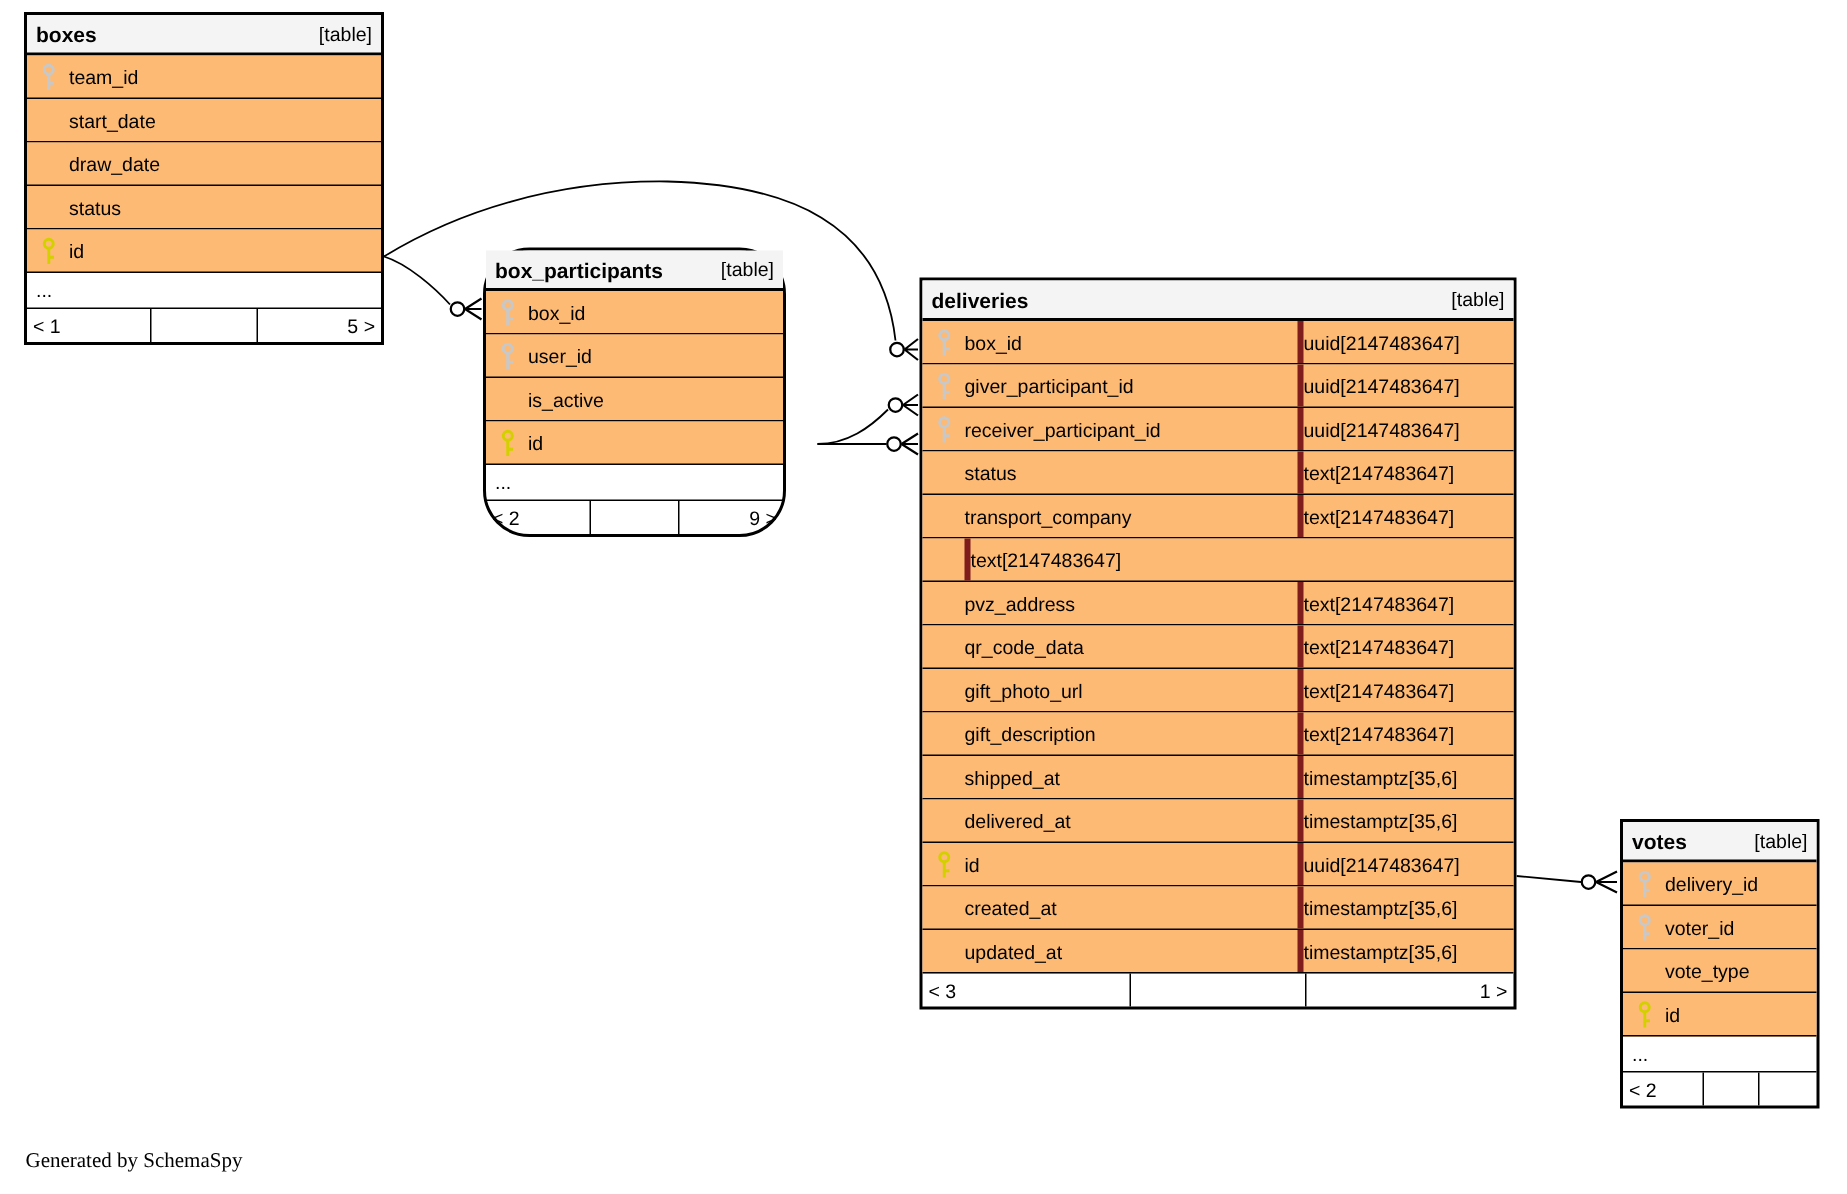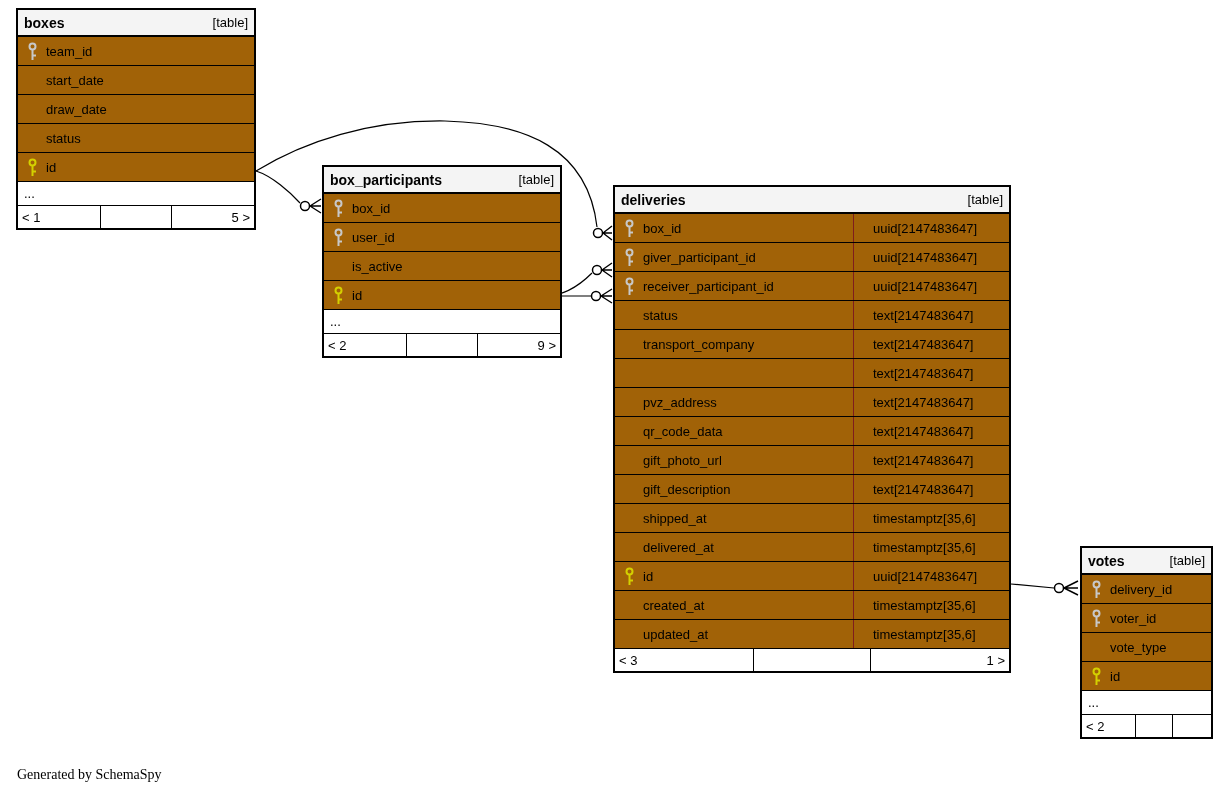--- a/index.html
+++ b/index.html
@@ -30,35 +30,34 @@
     height:25px;
     padding:0 6px;
   }
   .er-header .tname{font-weight:bold;font-size:14px;}
   .er-header .ttag{font-size:13px;}
   .er-row{
     display:flex;align-items:stretch;
     height:28px;
     border-bottom:1px solid #000;
     font-size:13px;
-    background:#a16207;
-    justify-content:flex-end;
+    background:#fdba74;
   }
   .keycell{
     width:28px;box-sizing:border-box;
     display:flex;align-items:center;
     padding-left:9px;
     flex:none;
   }
   .colname{flex:1;display:flex;align-items:center;}
   .coltype{
-    width:156px;box-sizing:border-box;flex:none;
-    border-left:1px solid #7f1d1d;
+    width:144px;box-sizing:border-box;flex:none;
+    border-left:4px solid #7f1d1d;
     display:flex;align-items:center;
-    padding-left:19px;
+    padding-left:0;
     font-size:13px;
   }
   .ellipsis-row{
     height:23px;
     border-bottom:1px solid #000;
     display:flex;align-items:center;
     padding-left:6px;
     font-size:13px;
   }
   .er-footer{display:flex;align-items:stretch;height:22px;font-size:13px;}
@@ -68,21 +67,21 @@
   .f-right{flex:1.15;border-left:1px solid #000;justify-content:flex-end;}
   #t-votes .f-left{flex:1.5;}
   #t-votes .f-right{flex:1;}
   
   .key{display:block;}
   .key circle,.key path{fill:none;stroke-width:2px;}
   .key.pk circle,.key.pk path{stroke:var(--pk-color,#d4d000);}
   .key.fk circle,.key.fk path{stroke:var(--fk-color,#c8c8c8);}
   
   #t-boxes{left:16px;top:8px;width:240px;}
-  #t-box-participants{left:322px;top:165px;width:240px;}
+  #t-box-participants{left:322px;top:165px;width:202px;border-radius:31px;}
   #t-deliveries{left:613px;top:185px;width:398px;}
   #t-votes{left:1080px;top:546px;width:133px;}
   .gen-note{
     position:absolute;left:17px;top:767px;
     font-size:14px;
     font-family:Liberation Serif, serif;
   }
 </style>
 </head>
 <body>

